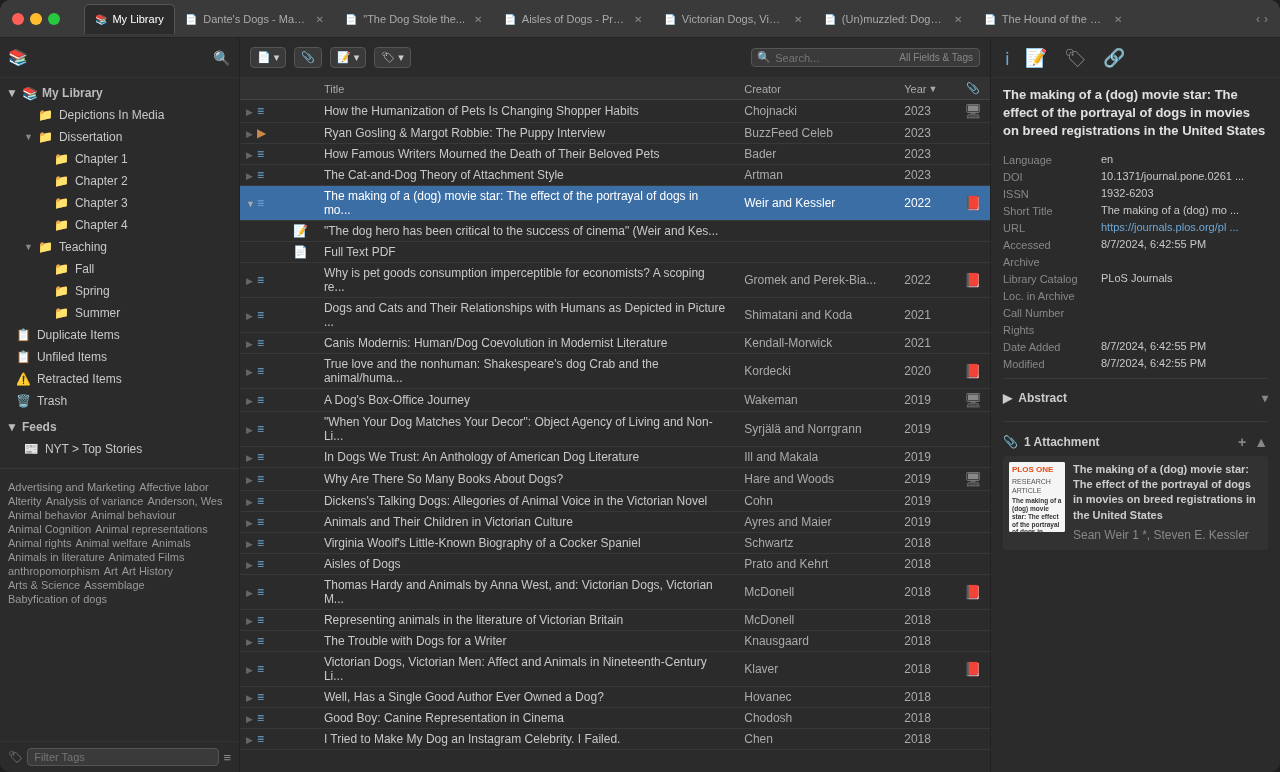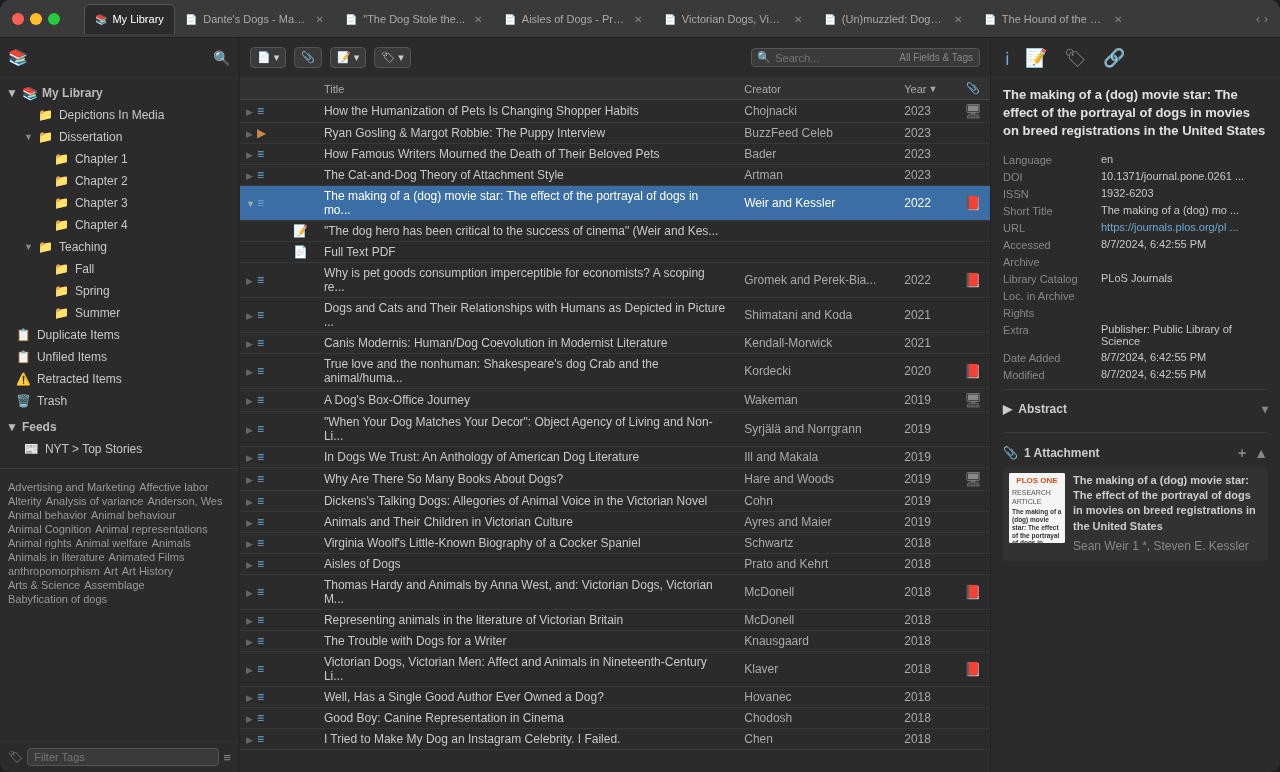--- a/index.html
+++ b/index.html
@@ -92,21 +92,21 @@
     .attachment-section { padding: 6px 12px; }
     .attachment-header { display: flex; align-items: center; justify-content: space-between; font-size: 12px; font-weight: 600; color: #ccc; margin-bottom: 6px; }
     .attachment-header-left { display: flex; align-items: center; gap: 6px; }
     .attachment-header-actions { display: flex; gap: 8px; color: #888; font-size: 14px; }
     .attachment-item { display: flex; gap: 8px; padding: 6px; background: #323232; border-radius: 4px; }
     .attachment-thumb { width: 56px; height: 70px; background: #fff; border-radius: 2px; overflow: hidden; flex-shrink: 0; }
     .attachment-thumb-inner { width: 100%; height: 100%; font-size: 7px; color: #333; padding: 3px; line-height: 1.3; overflow: hidden; background: #f5f5f5; }
     .attachment-info { flex: 1; }
     .attachment-title { font-size: 11px; color: #ccc; font-weight: 600; line-height: 1.4; margin-bottom: 4px; }
     .attachment-authors { font-size: 12px; color: #888; line-height: 1.4; }
-    .plos-one { color: #e04d1a; font-size: 12px; font-weight: bold; margin-bottom: 4px; text-align: center; }
+    .plos-one { color: #e04d1a; font-size: 12px; font-weight: bold; margin-bottom: 4px; }
 
     
     ::-webkit-scrollbar { width: 6px; height: 6px; }
     ::-webkit-scrollbar-track { background: transparent; }
     ::-webkit-scrollbar-thumb { background: #555; border-radius: 3px; }
     
     .year-sort { display: flex; align-items: center; gap: 2px; }
     .sort-arrow { font-size: 9px; }
   </style>
 </head>
@@ -606,26 +606,26 @@
             </div>
             <div class="info-row">
               <div class="info-label">Library Catalog</div>
               <div class="info-value">PLoS Journals</div>
             </div>
             <div class="info-row">
               <div class="info-label">Loc. in Archive</div>
               <div class="info-value"></div>
             </div>
             <div class="info-row">
+              <div class="info-label">Call Number</div>
+              <div class="info-value"></div>
+            </div>
+            <div class="info-row">
               <div class="info-label">Rights</div>
               <div class="info-value"></div>
-            </div>
-            <div class="info-row">
-              <div class="info-label">Extra</div>
-              <div class="info-value">Publisher: Public Library of Science</div>
             </div>
             <div class="info-row">
               <div class="info-label">Date Added</div>
               <div class="info-value">8/7/2024, 6:42:55 PM</div>
             </div>
             <div class="info-row">
               <div class="info-label">Modified</div>
               <div class="info-value">8/7/2024, 6:42:55 PM</div>
             </div>
           </div>

